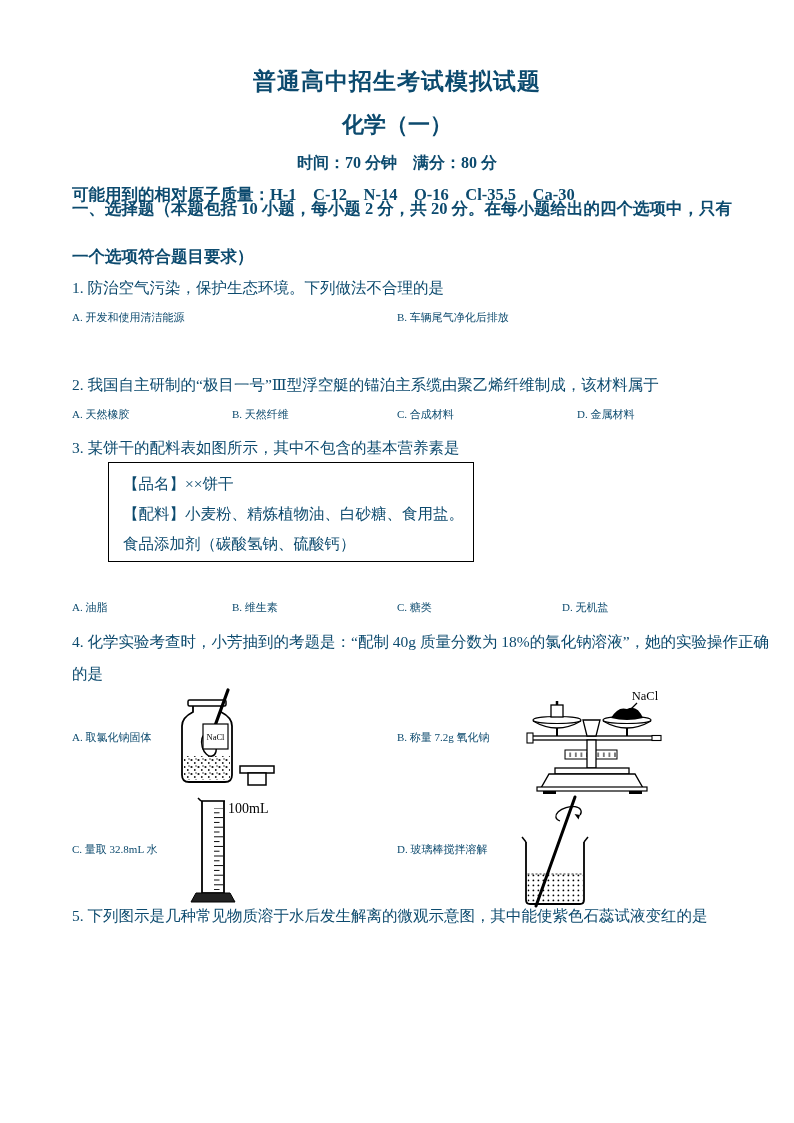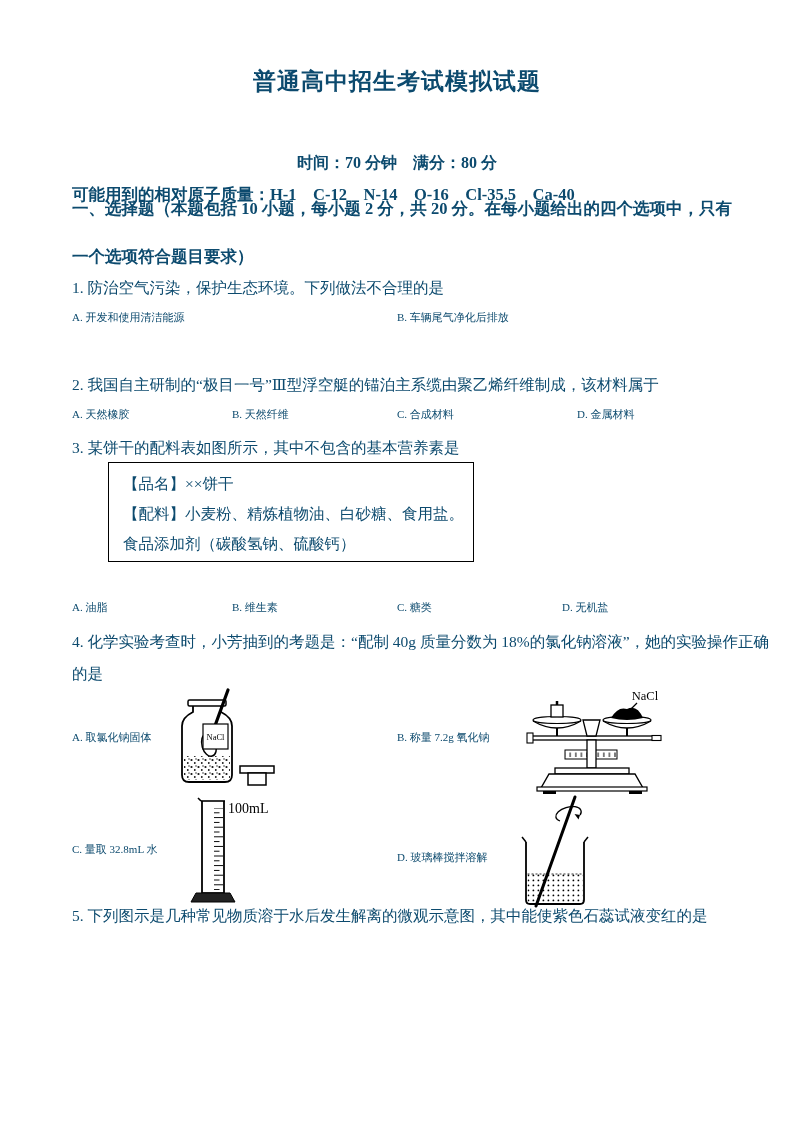--- a/index.html
+++ b/index.html
@@ -33,24 +33,25 @@
   svg text{font-family:"Liberation Serif","DejaVu Serif",serif;}
 </style>
 </head>
 <body>
 
 <div class="page">
   <div class="content">
 
     <div class="abs center h-title" style="top:66px">普通高中招生考试模拟试题</div>
 
+    <div class="abs center h-sub" style="top:110px">化学（一）</div>
 
     <div class="abs center h-info" style="top:153px">时间：70 分钟　满分：80 分</div>
 
-    <div class="abs h-bold" style="left:0;top:184px">可能用到的相对原子质量：H-1　C-12　N-14　O-16　Cl-35.5　Ca-40</div>
+    <div class="abs h-bold" style="left:0;top:184px">可能用到的相对原子质量：H-1　C-12　N-14　O-16　Cl-35.5　Ca-30</div>
 
     <div class="abs h-bold" style="left:0;top:198px">一、选择题（本题包括 10 小题，每小题 2 分，共 20 分。在每小题给出的四个选项中，只有</div>
     <div class="abs h-bold" style="left:0;top:246px">一个选项符合题目要求）</div>
 
     <div class="abs body-line" style="left:0;top:278px">1. 防治空气污染，保护生态环境。下列做法不合理的是</div>
     <div class="optrow" style="top:310px">
       <span class="opt" style="left:0">A. 开发和使用清洁能源</span>
       <span class="opt" style="left:325px">B. 车辆尾气净化后排放</span>
     </div>
 
@@ -169,21 +170,21 @@
           <line x1="29" y1="5" x2="53" y2="5" stroke-width="1.6"></line>
           <line x1="30" y1="5" x2="30" y2="97" stroke-width="1.8"></line>
           <line x1="52" y1="5" x2="52" y2="97" stroke-width="1.8"></line>
           <line x1="30" y1="97" x2="52" y2="97" stroke-width="1.6"></line>
         </g>
         <rect x="31" y="12" width="20" height="82" fill="url(#cylt)"></rect>
         <path d="M24,97 L58,97 L63,106 L19,106 Z" fill="#222" stroke="#000" stroke-width="1"></path>
         <text x="56" y="17" font-size="14">100mL</text>
       </svg>
 
-      <span class="opt" style="left:325px;top:56px">D. 玻璃棒搅拌溶解</span>
+      <span class="opt" style="left:325px;top:48px">D. 玻璃棒搅拌溶解</span>
 
       <svg style="left:440px;top:0" width="90" height="116" viewBox="0 0 90 116">
         <defs>
           <pattern id="dots" patternUnits="userSpaceOnUse" width="5" height="5">
             <circle cx="1.4" cy="1.4" r="0.9" fill="#000"></circle>
           </pattern>
         </defs>
         <g stroke="#000" fill="none">
           <line x1="14" y1="48" x2="10" y2="43" stroke-width="1.5"></line>
           <line x1="72" y1="48" x2="76" y2="43" stroke-width="1.5"></line>

